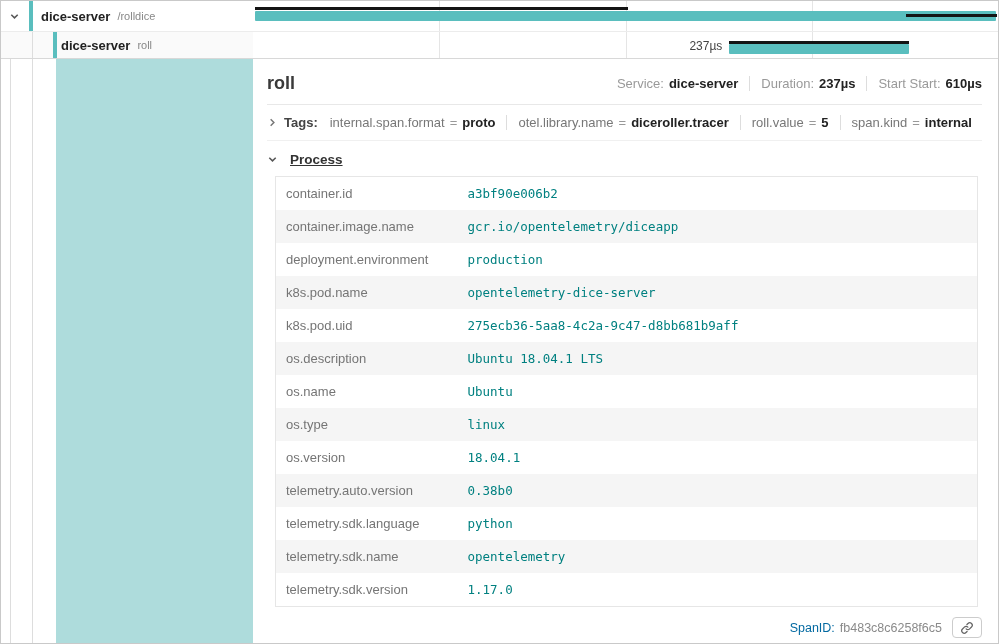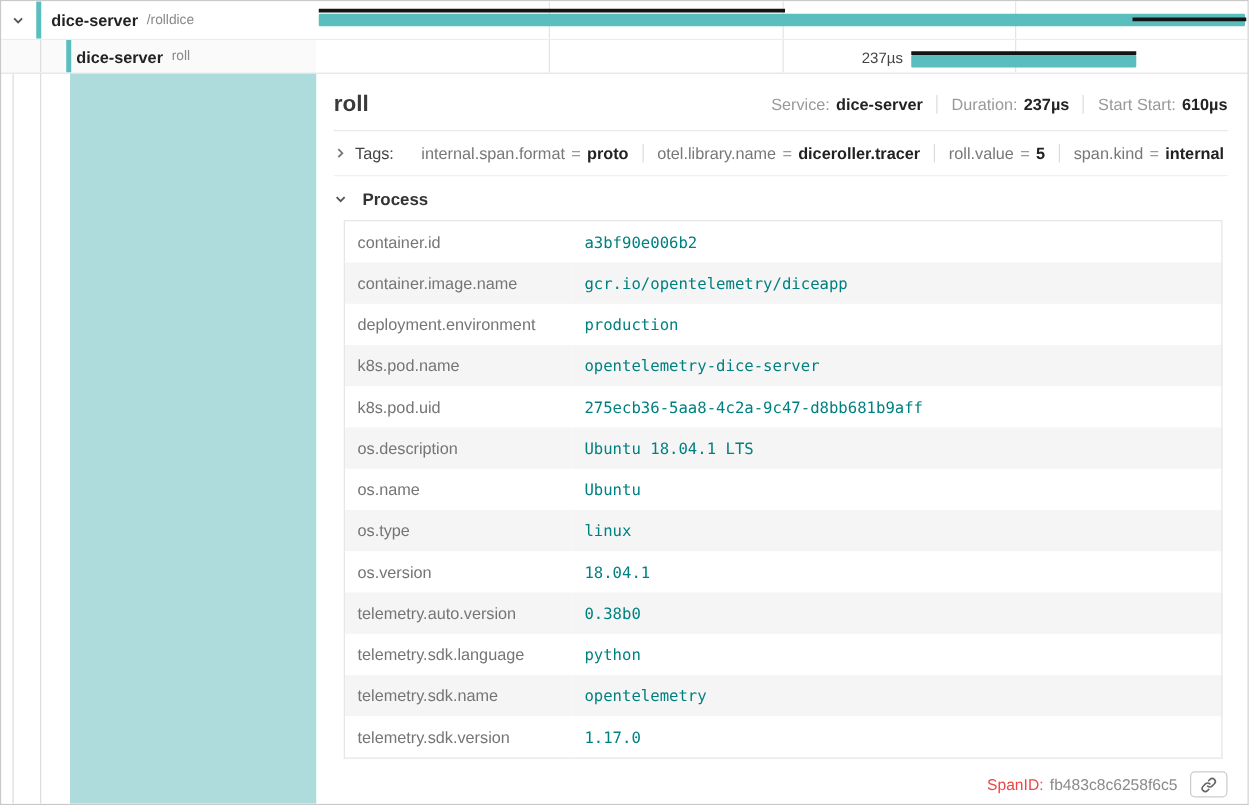--- a/index.html
+++ b/index.html
@@ -40,35 +40,35 @@
   .block{position:absolute;top:0;bottom:0;left:55px;right:0;background:#aedcdc;}
   .panel{flex:1;background:#fff;padding:12px 16px 8px 14px;display:flex;flex-direction:column;min-width:0;}
   .p-head{display:flex;align-items:center;justify-content:space-between;padding:2px 0 10px;border-bottom:1px solid #e8e8e8;}
   .p-title{font-size:18px;font-weight:700;color:#3a3a3a;}
   .meta{display:flex;align-items:flex-end;font-size:13px;}
   .m-label{color:#999;margin-right:5px;}
   .m-value{color:#222;font-weight:700;}
   .m-sep{width:1px;height:15px;background:#ddd;margin:0 11px;}
   .tags-row{display:flex;align-items:center;padding:10px 0;border-bottom:1px solid #f0f0f0;font-size:13px;cursor:pointer;}
   .sec-chev{display:inline-flex;align-items:center;margin-right:6px;}
-  .tags-label{font-weight:400;color:#444;margin-right:22px;}
+  .tags-label{font-weight:700;color:#444;margin-right:12px;}
   .tag-item{display:inline-flex;align-items:center;white-space:nowrap;}
   .t-key{color:#777;}
   .t-eq{color:#999;margin:0 5px;}
   .t-val{color:#222;font-weight:700;}
   .tag-sep{width:1px;height:15px;background:#ddd;margin:0 11px;}
   .proc-head{display:flex;align-items:center;padding:11px 0 9px;cursor:pointer;}
-  .proc-label{font-weight:700;color:#333;margin-left:6px;font-size:13.5px;}
+  .proc-label{font-weight:700;color:#333;margin-left:6px;font-size:13.5px;text-decoration:underline;}
   table.kv{margin-left:8px;border-collapse:collapse;width:calc(100% - 12px);font-size:13px;border:1px solid #e6e6e6;}
   table.kv td{padding:9px 10px;}
   table.kv tr:nth-child(even){background:#f5f5f5;}
   table.kv td.k{color:#757575;width:182px;}
   table.kv td.v{font-family:"DejaVu Sans Mono",monospace;font-size:12.5px;color:#008080;}
   .p-foot{display:flex;justify-content:flex-end;align-items:center;margin-top:auto;padding-top:10px;font-size:12.5px;gap:5px;}
-  .f-label{color:#ef4444;}
+  .f-label{color:#0369a1;}
   .f-val{color:#8a8a8a;}
   .link-btn{display:inline-flex;align-items:center;justify-content:center;width:30px;height:21px;border:1px solid #ccc;border-radius:4px;background:#fff;cursor:pointer;margin-left:5px;}
 </style>
 </head>
 <body>
 
 <div class="page">
 
   <div class="span-row r1">
     <div class="name-col">

